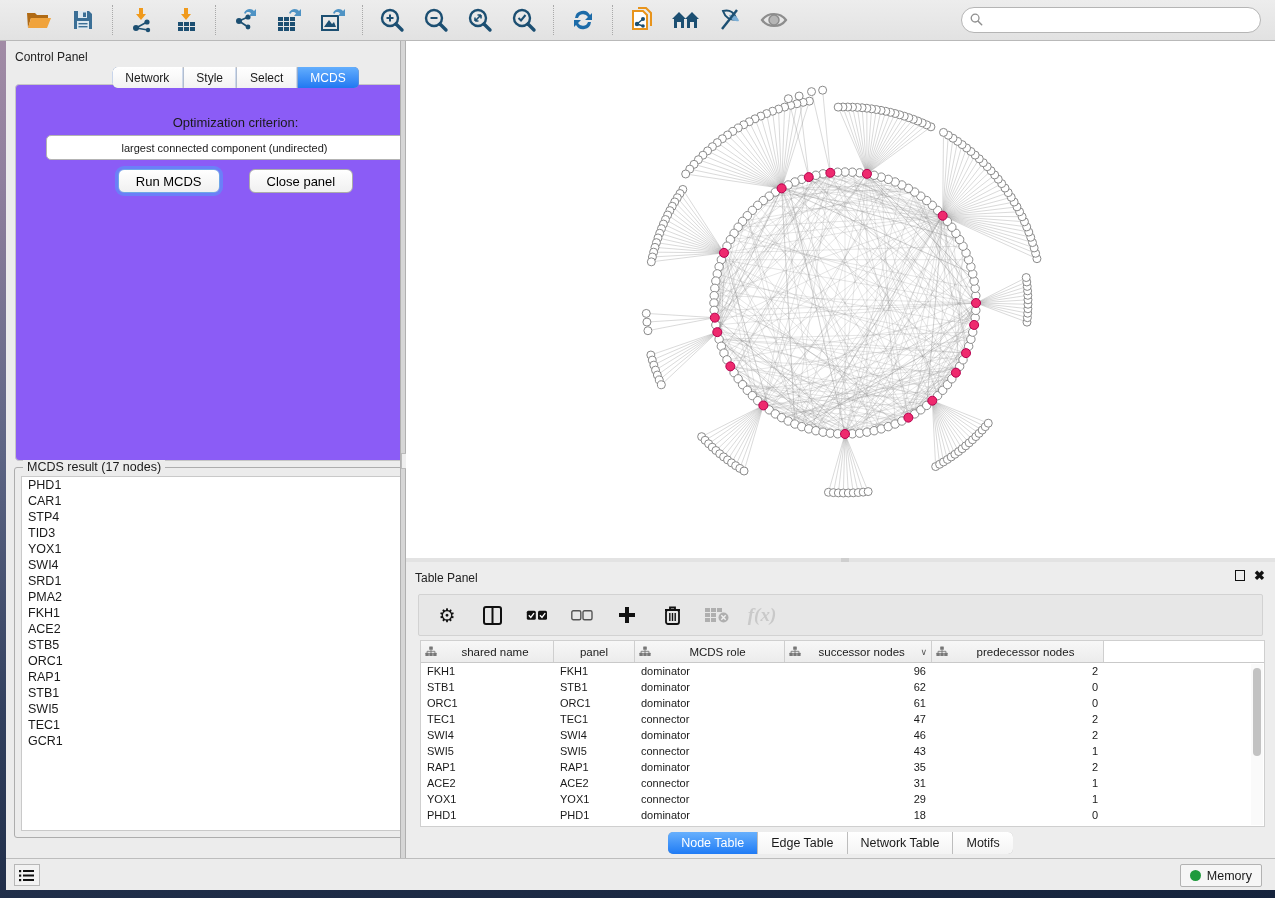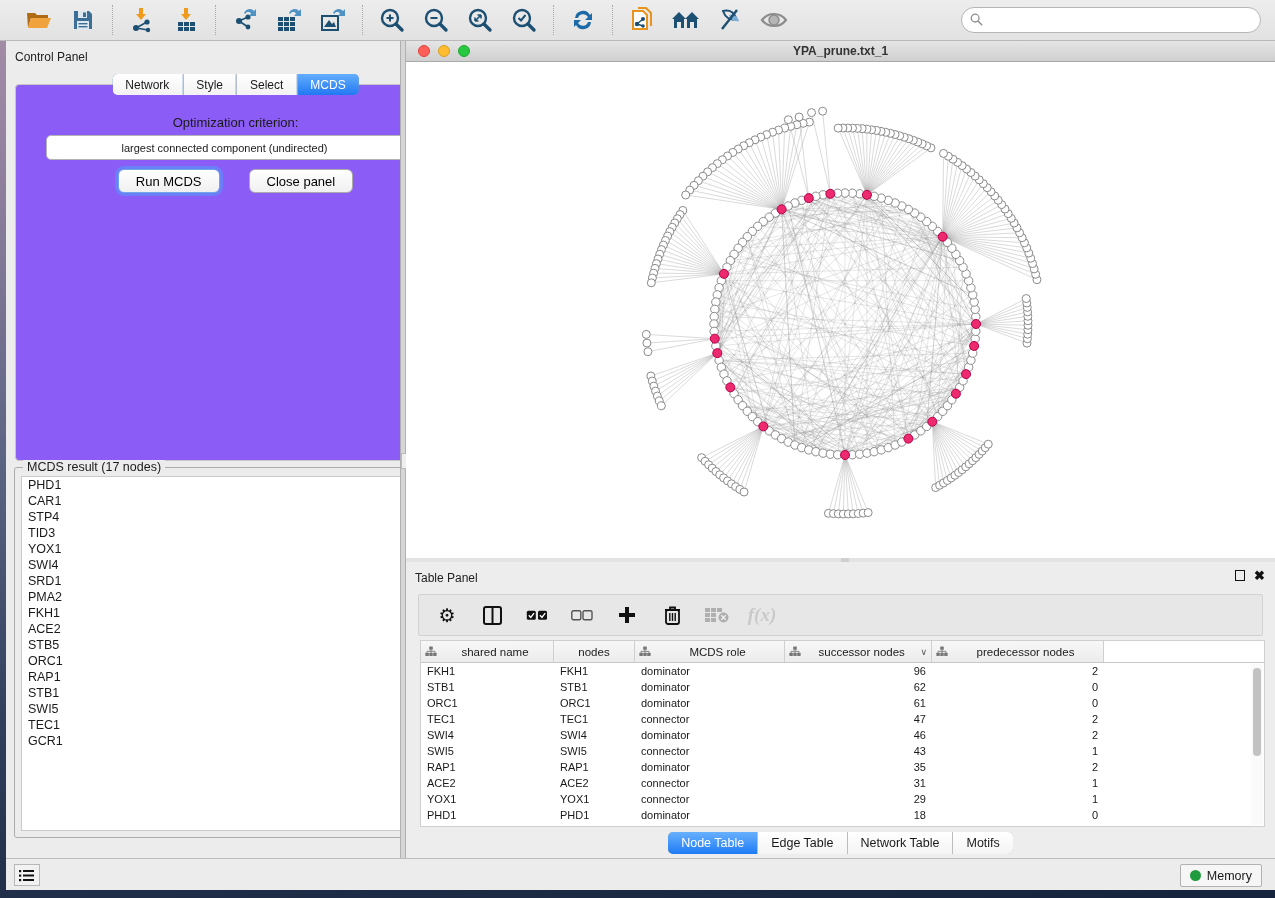--- a/index.html
+++ b/index.html
@@ -23,21 +23,21 @@
 
   
   .control-panel { position:absolute; left:6px; top:41px; width:460px; height:817px;
     background:#ececec; border-right:1px solid #bdbdbd; }
   .panel-titlebar { position:relative; height:30px; }
   .panel-title { position:absolute; left:9px; top:9px; font-size:12px; color:#222; }
   .panel-ctrls { position:absolute; right:10px; top:8px; display:flex; gap:9px; align-items:center; }
   .float-box { width:10px; height:11px; border:1.6px solid #111; display:inline-block; }
   .close-x { font-size:13px; font-weight:bold; color:#111; line-height:11px; }
 
-  .seg-tabs { position:absolute; left:50%; transform:translateX(-50%); top:33px; display:flex;
+  .seg-tabs { position:absolute; left:50%; transform:translateX(-50%); top:26px; display:flex;
     border-radius:5px; box-shadow:0 0 0 1px #9f9f9f inset; background:#3b82f6; overflow:hidden; z-index:2; }
   .seg-tab { padding:3px 13px; font-size:12px; height:21px; display:flex; align-items:center;
     border-right:1px solid #b9b9b9; background:linear-gradient(#ffffff,#f2f2f2); cursor:pointer; }
   .seg-tab:last-child { border-right:none; }
   .seg-tab.sel { background:linear-gradient(#63aefd,#2178f2); color:#fff;text-align:right; }
 
   .tab-pane { position:absolute; left:9px; right:9px; top:43px; height:377px;
     background:#8b5cf6; border:1px solid #c6c6c6; border-radius:4px; }
   .opt-label { position:absolute; top:30px; width:100%; text-align:center; font-size:13px; }
   .dropdown { position:absolute; left:30px; right:30px; top:50px; height:25px; background:#fff;
@@ -337,28 +337,20 @@
         <div class="list-track"></div>
     </div>
   </div>
 </div>
 
 <div class="v-splitter">
     <div class="v-knob"></div>
   </div>
 
 <div class="net-window">
-  <div class="net-titlebar">
-    <span class="traffic">
-      <span class="light red"></span>
-      <span class="light yellow"></span>
-      <span class="light green"></span>
-    </span>
-    <span class="net-title">YPA_prune.txt_1</span>
-  </div>
   <svg class="net-canvas" viewBox="0 0 869 496">
       <g stroke="#888888" stroke-opacity="0.30" stroke-width="0.7">
         <line x1="569.793912767334" y1="254.65477141192787" x2="562.6487162703961" y2="218.73344288387312"></line>
         <line x1="568.1491034258888" y1="283.94331525292057" x2="395.73344288387307" y2="385.6487162703961"></line>
         <line x1="308.8237005039852" y1="276.66734636953333" x2="332.1615261663369" y2="186.19406020044545"></line>
         <line x1="311.2844435041811" y1="232.8497576517228" x2="453.66734636953333" y2="131.8237005039852"></line>
         <line x1="313.11983082519197" y1="298.2654519966553" x2="417.05668474707943" y2="391.1491034258889"></line>
         <line x1="439" y1="131" x2="514.8059397995546" y2="155.1615261663369"></line>
         <line x1="446.34522858807213" y1="392.79391276733395" x2="308.8237005039852" y2="276.66734636953333"></line>
         <line x1="482.2665571161269" y1="138.35128372960384" x2="351.7085982882875" y2="164.32087640030528"></line>
@@ -1180,21 +1172,21 @@
               <rect x="4.2" y="0.5" width="3.6" height="3.2" rx="0.5"></rect>
               <rect x="0.4" y="6.8" width="3.4" height="3.2" rx="0.5"></rect>
               <rect x="4.3" y="6.8" width="3.4" height="3.2" rx="0.5"></rect>
               <rect x="8.2" y="6.8" width="3.4" height="3.2" rx="0.5"></rect>
             </g>
             <path d="M6 3.7 V5.3 M2.1 6.8 V5.3 H9.9 V6.8 M6 5.3 V6.8" stroke="#777" stroke-width="0.9" fill="none"></path>
           </svg>
           <span class="th-label">shared name</span>
         </div>
         <div class="th" style="width: 81px;">
-          <span class="th-label">nodes</span>
+          <span class="th-label">panel</span>
         </div>
         <div class="th" style="width: 150px;">
           <svg width="12" height="11" viewBox="0 0 12 11" style="margin-right:4px;flex:none">
             <g fill="#777">
               <rect x="4.2" y="0.5" width="3.6" height="3.2" rx="0.5"></rect>
               <rect x="0.4" y="6.8" width="3.4" height="3.2" rx="0.5"></rect>
               <rect x="4.3" y="6.8" width="3.4" height="3.2" rx="0.5"></rect>
               <rect x="8.2" y="6.8" width="3.4" height="3.2" rx="0.5"></rect>
             </g>
             <path d="M6 3.7 V5.3 M2.1 6.8 V5.3 H9.9 V6.8 M6 5.3 V6.8" stroke="#777" stroke-width="0.9" fill="none"></path>

